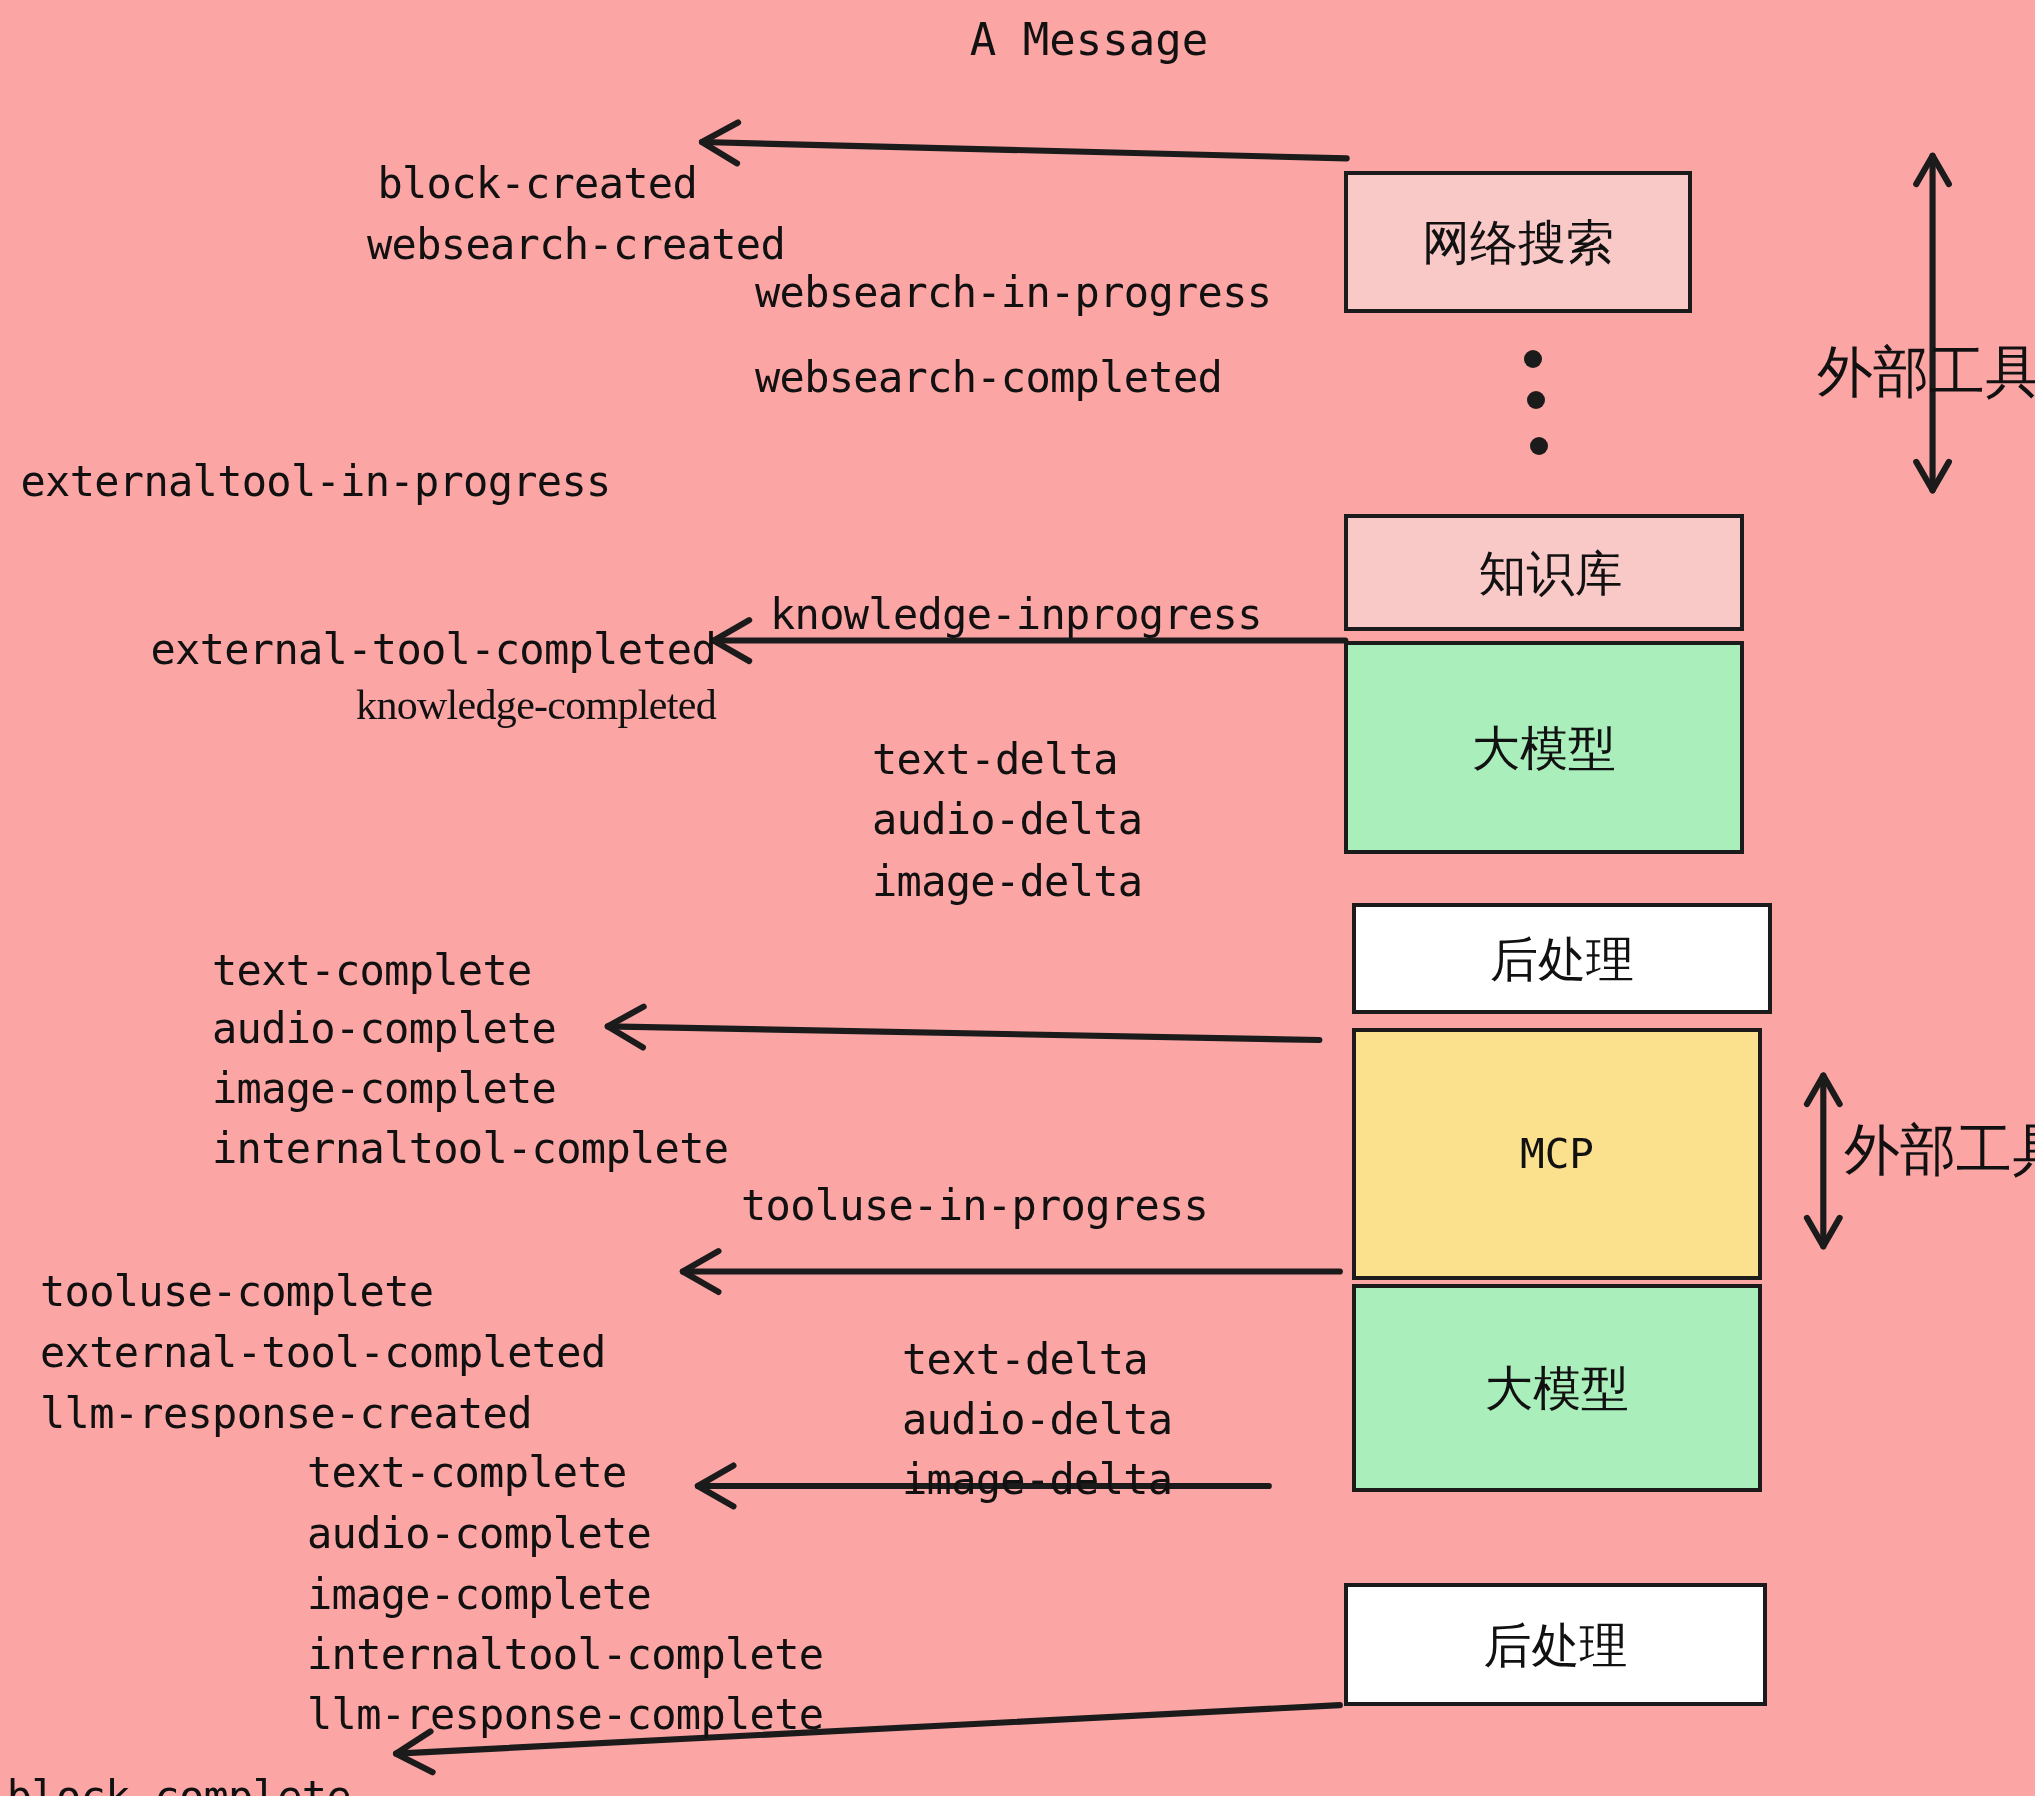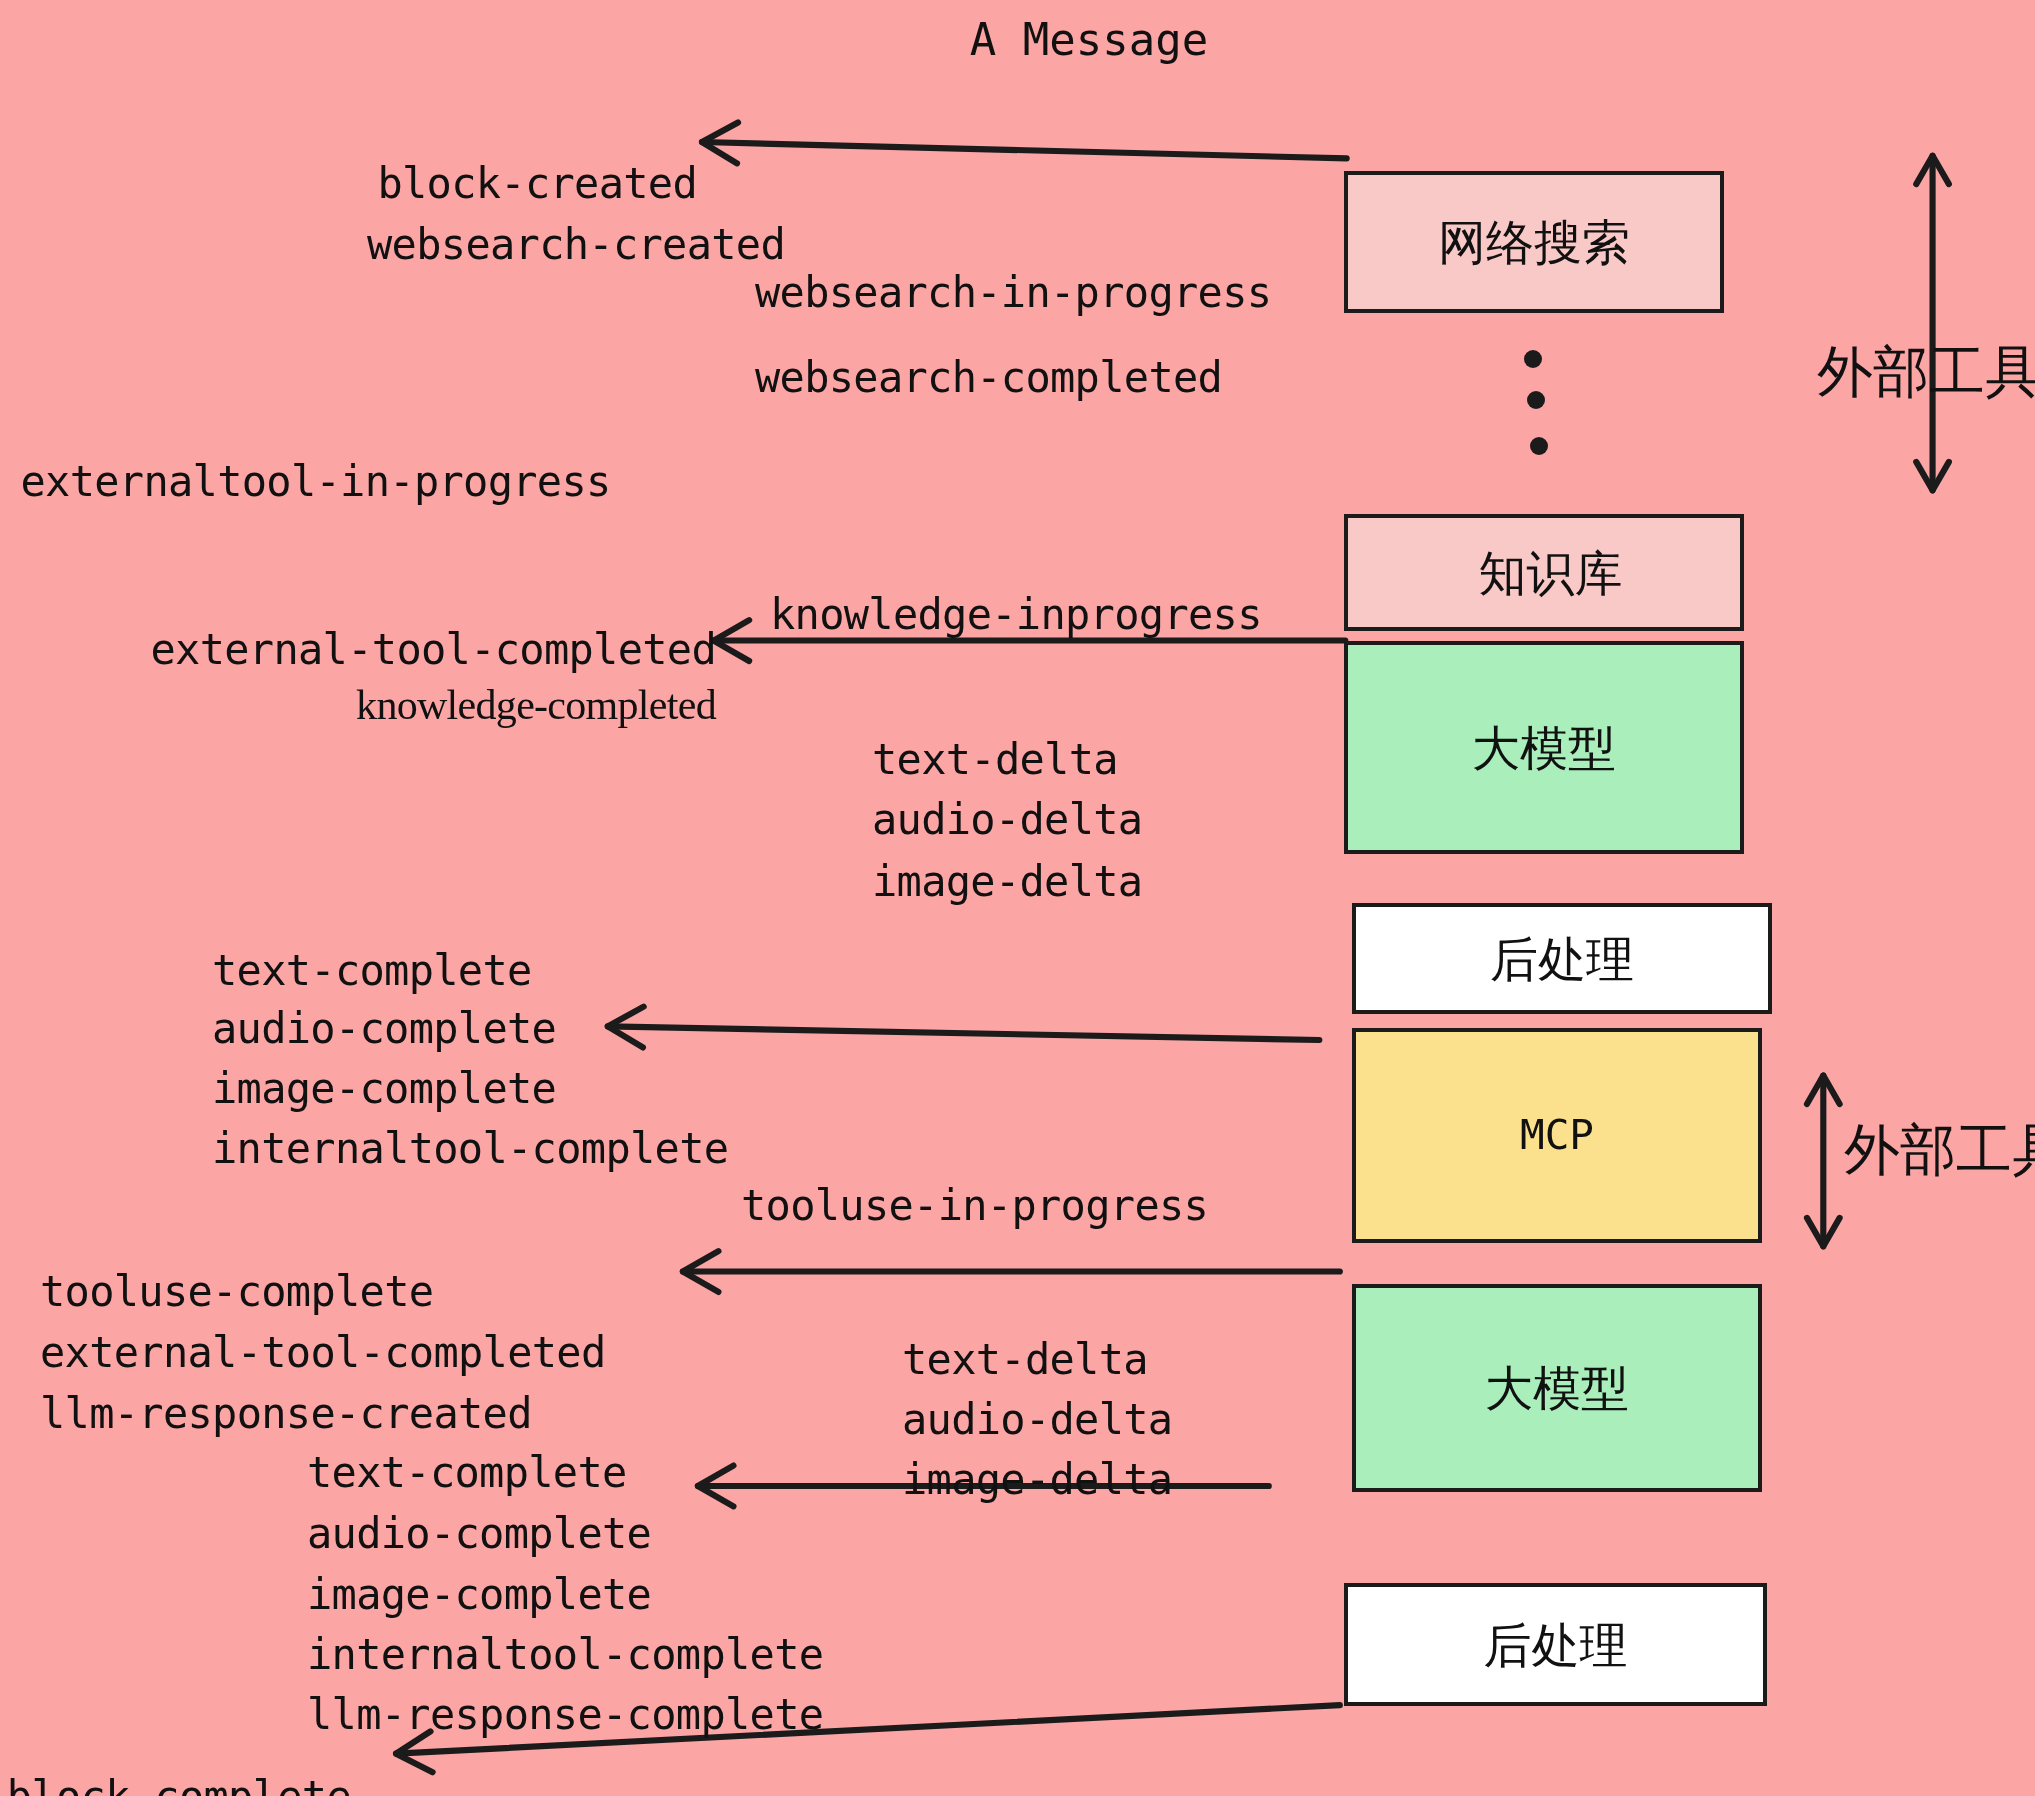--- a/index.html
+++ b/index.html
@@ -44,33 +44,33 @@
         <line x1="2830" y1="228" x2="2830" y2="718"></line>
         <path d="M 2853.9165588357682 269.6172826293985 L 2830 228 L 2806.0834411642318 269.6172826293985"></path>
         <path d="M 2806.0834411642318 676.3827173706015 L 2830 718 L 2853.9165588357682 676.3827173706015"></path>
         <line x1="2670" y1="1575" x2="2670" y2="1825"></line>
         <path d="M 2693.9165588357682 1616.6172826293985 L 2670 1575 L 2646.0834411642318 1616.6172826293985"></path>
         <path d="M 2646.0834411642318 1783.3827173706015 L 2670 1825 L 2693.9165588357682 1783.3827173706015"></path>
       </g>
   </svg>
 
   <div id="boxes-layer">
-      <div class="box" style="left: 1344px; top: 171px; width: 380px; height: 142px; background: rgb(249, 201, 199);">
+      <div class="box" style="left: 1344px; top: 171px; width: 348px; height: 142px; background: rgb(249, 201, 199);">
         <span class="lbl">网络搜索</span>
       </div>
       <div class="box" style="left: 1344px; top: 514px; width: 400px; height: 117px; background: rgb(249, 201, 199); padding-left: 13px;">
         <span class="lbl">知识库</span>
       </div>
       <div class="box" style="left: 1344px; top: 641px; width: 400px; height: 213px; background: rgb(170, 239, 187);">
         <span class="lbl">大模型</span>
       </div>
       <div class="box" style="left: 1352px; top: 903px; width: 420px; height: 111px; background: rgb(255, 255, 255);">
         <span class="lbl">后处理</span>
       </div>
-      <div class="box mcp" style="left: 1352px; top: 1028px; width: 410px; height: 215px; background: rgb(251, 225, 141);">
+      <div class="box mcp" style="left: 1352px; top: 1028px; width: 410px; height: 252px; background: rgb(251, 225, 141);">
         <span class="lbl">MCP</span>
       </div>
       <div class="box" style="left: 1352px; top: 1284px; width: 410px; height: 208px; background: rgb(170, 239, 187);">
         <span class="lbl">大模型</span>
       </div>
       <div class="box" style="left: 1344px; top: 1583px; width: 423px; height: 123px; background: rgb(255, 255, 255);">
         <span class="lbl">后处理</span>
       </div>
     </div>
   <div id="events-layer">

